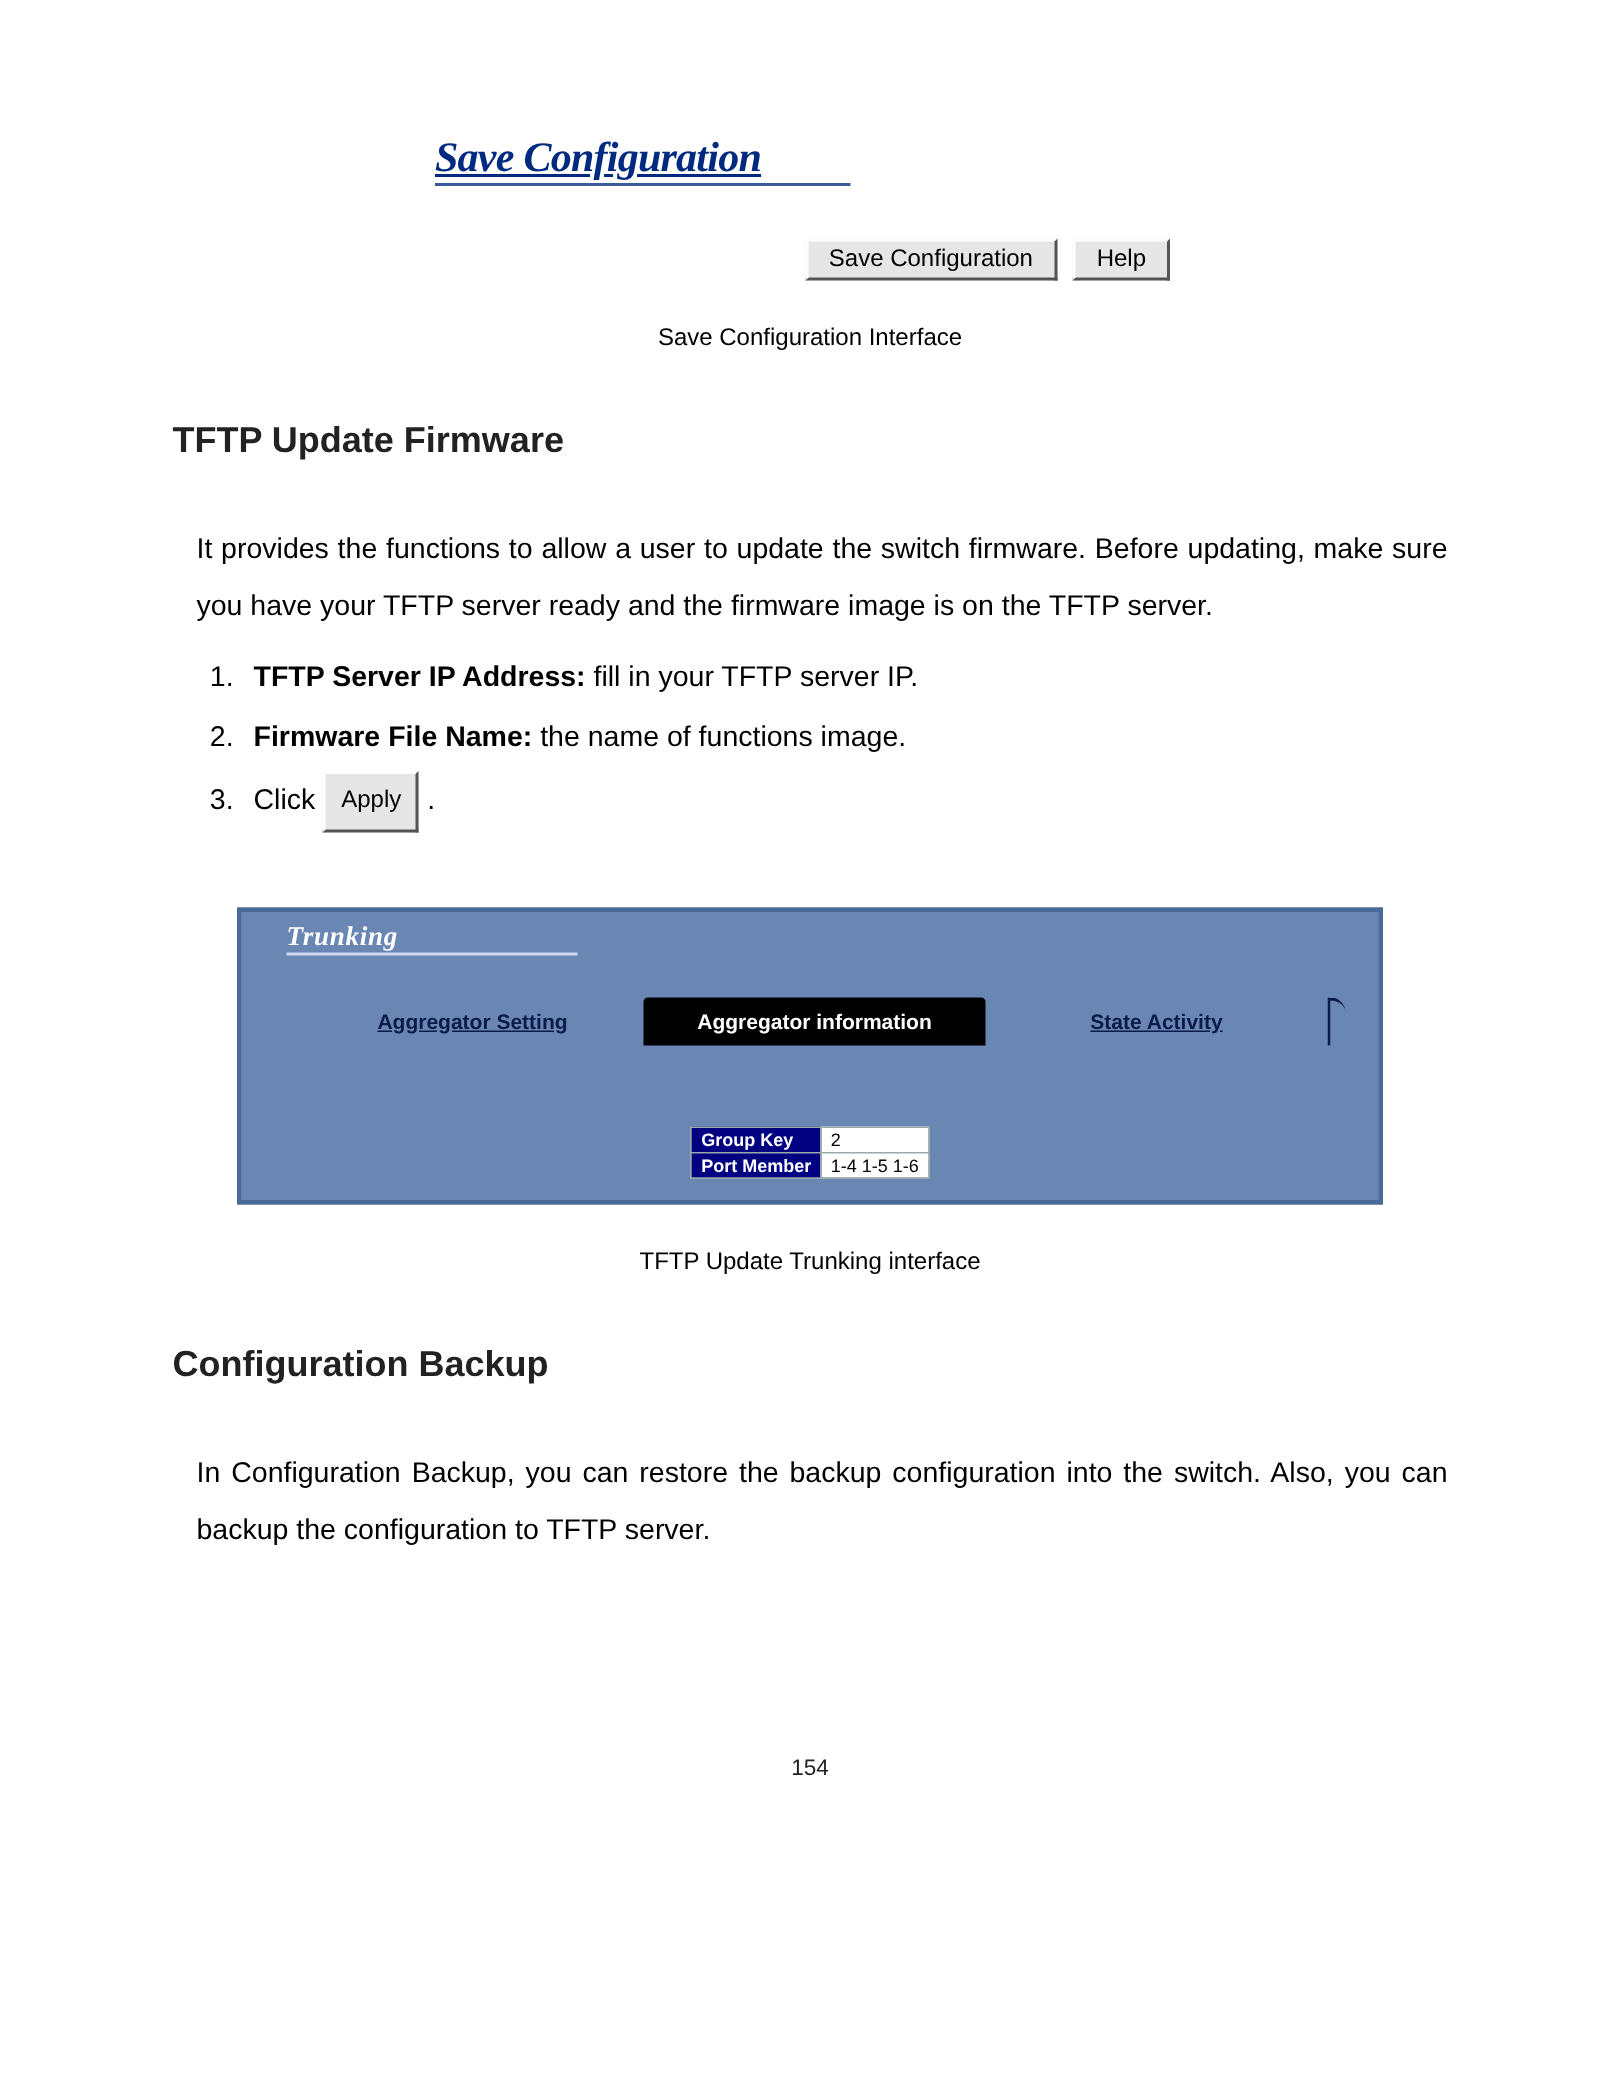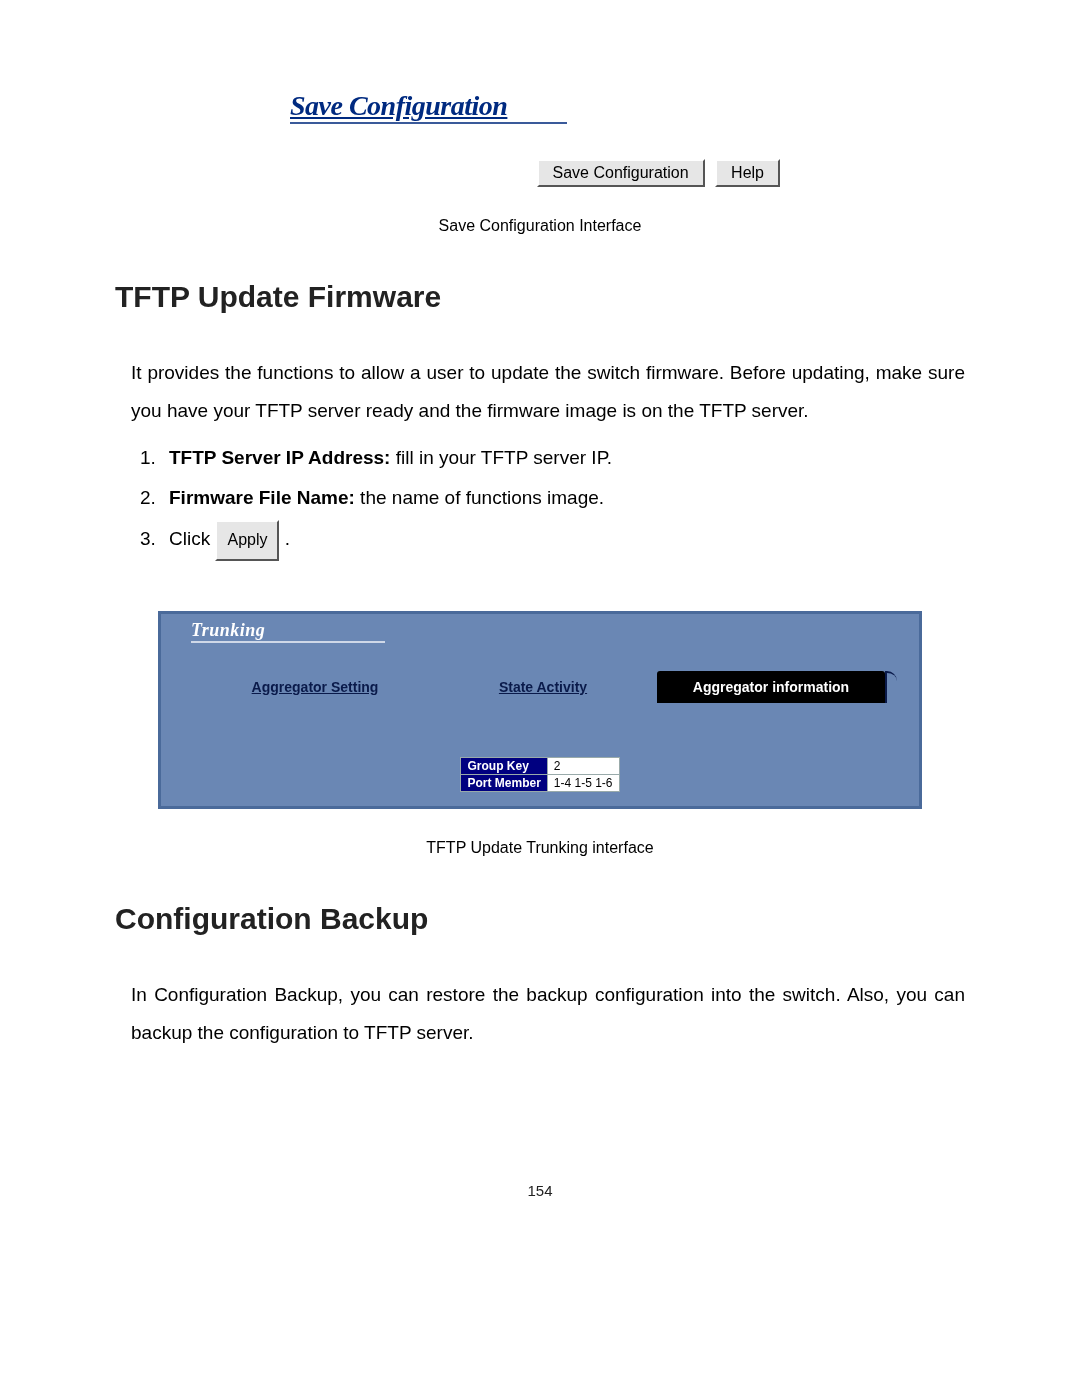--- a/index.html
+++ b/index.html
@@ -48,21 +48,21 @@
     padding: 3px 14px;
     margin-left: 6px;
   }
   .caption {
     text-align: center;
     font-size: 16px;
     margin: 30px 0 45px 0;
     color: #000;
   }
   h2.section {
-    font-size: 30px;
+    font-size: 24px;
     font-weight: bold;
     color: #222;
     margin: 0 0 40px 0;
   }
   p.body {
     font-size: 19px;
     line-height: 2.0;
     text-align: justify;
     margin: 0 0 10px 16px;
   }
@@ -200,22 +200,22 @@
     <li>
       <span>Click </span><span class="btn-inline">Apply</span><span> .</span>
     </li>
   </ol>
 
   <div class="trunking-shot">
     <div class="trunking-header">
       <span class="trunking-title">Trunking</span>
       <div class="tab-row">
         <div class="tab">Aggregator Setting</div>
+        <div class="tab active">Aggregator information</div>
         <div class="tab">State Activity</div>
-        <div class="tab active">Aggregator information</div>
         <div class="tab-end"></div>
       </div>
     </div>
     <div class="trunking-body">
       <table class="info-table">
         <tbody>
             <tr>
           <td class="k">Group Key</td>
           <td>2</td>
         </tr>

